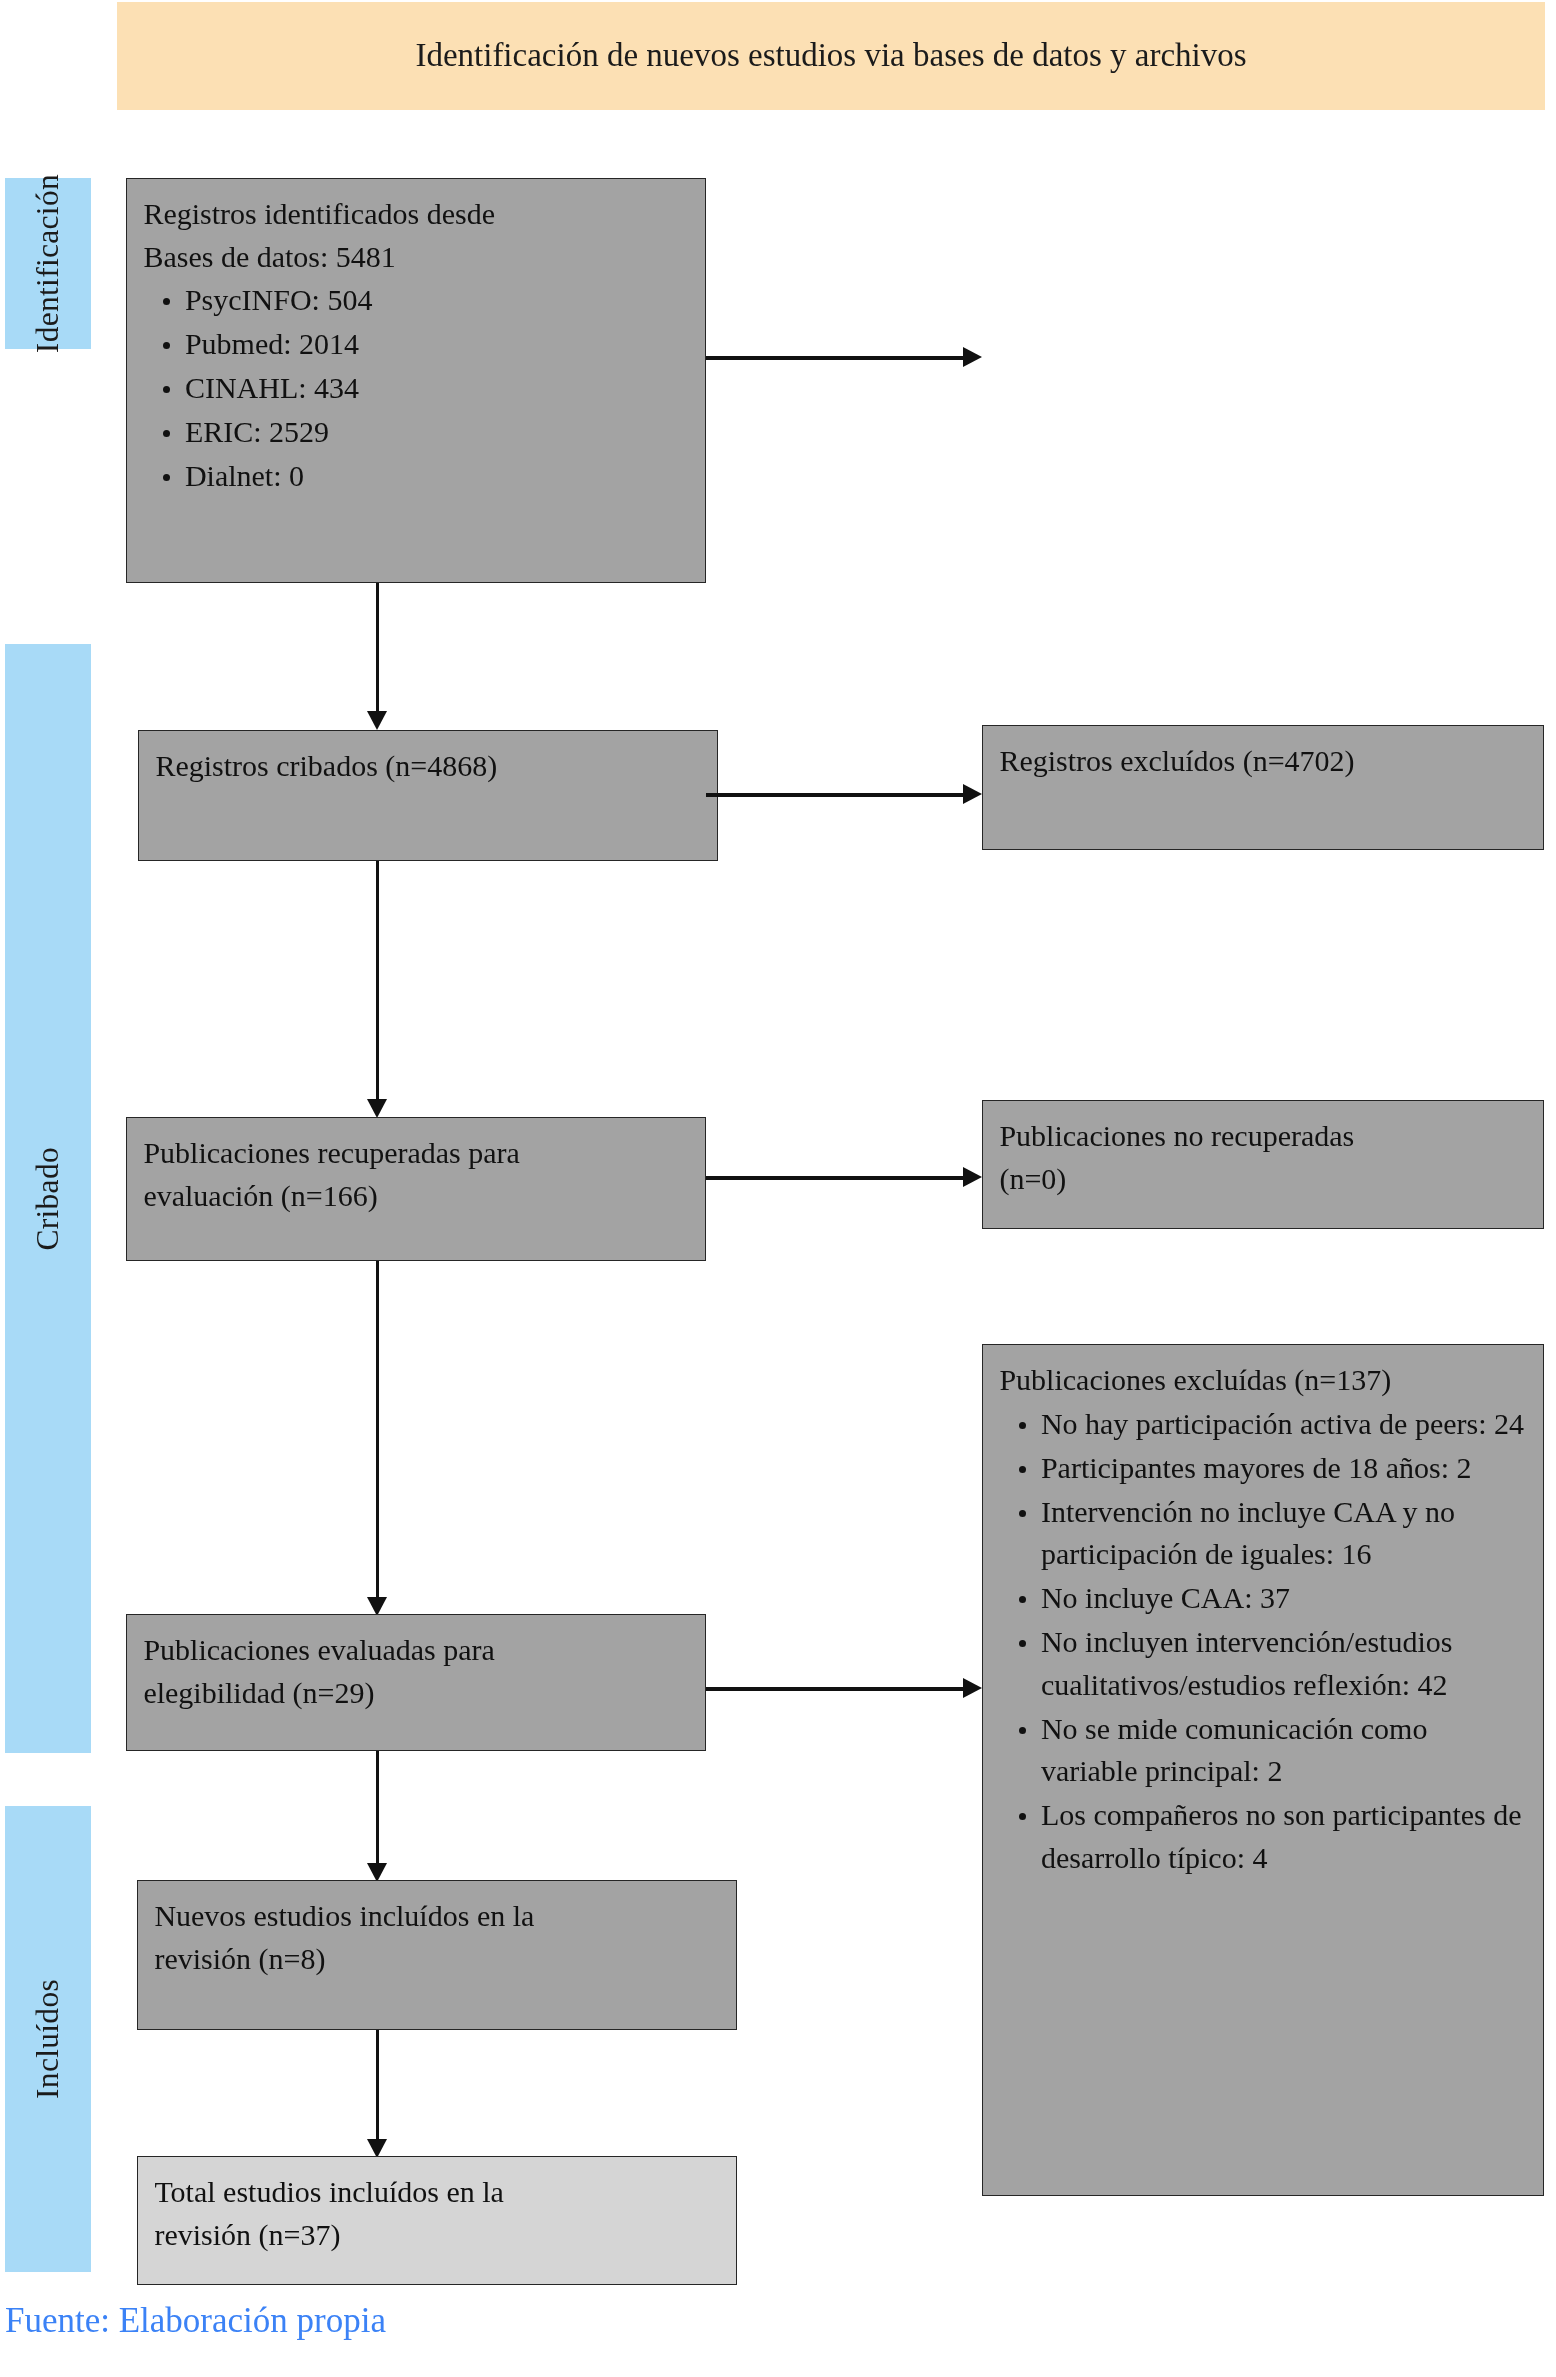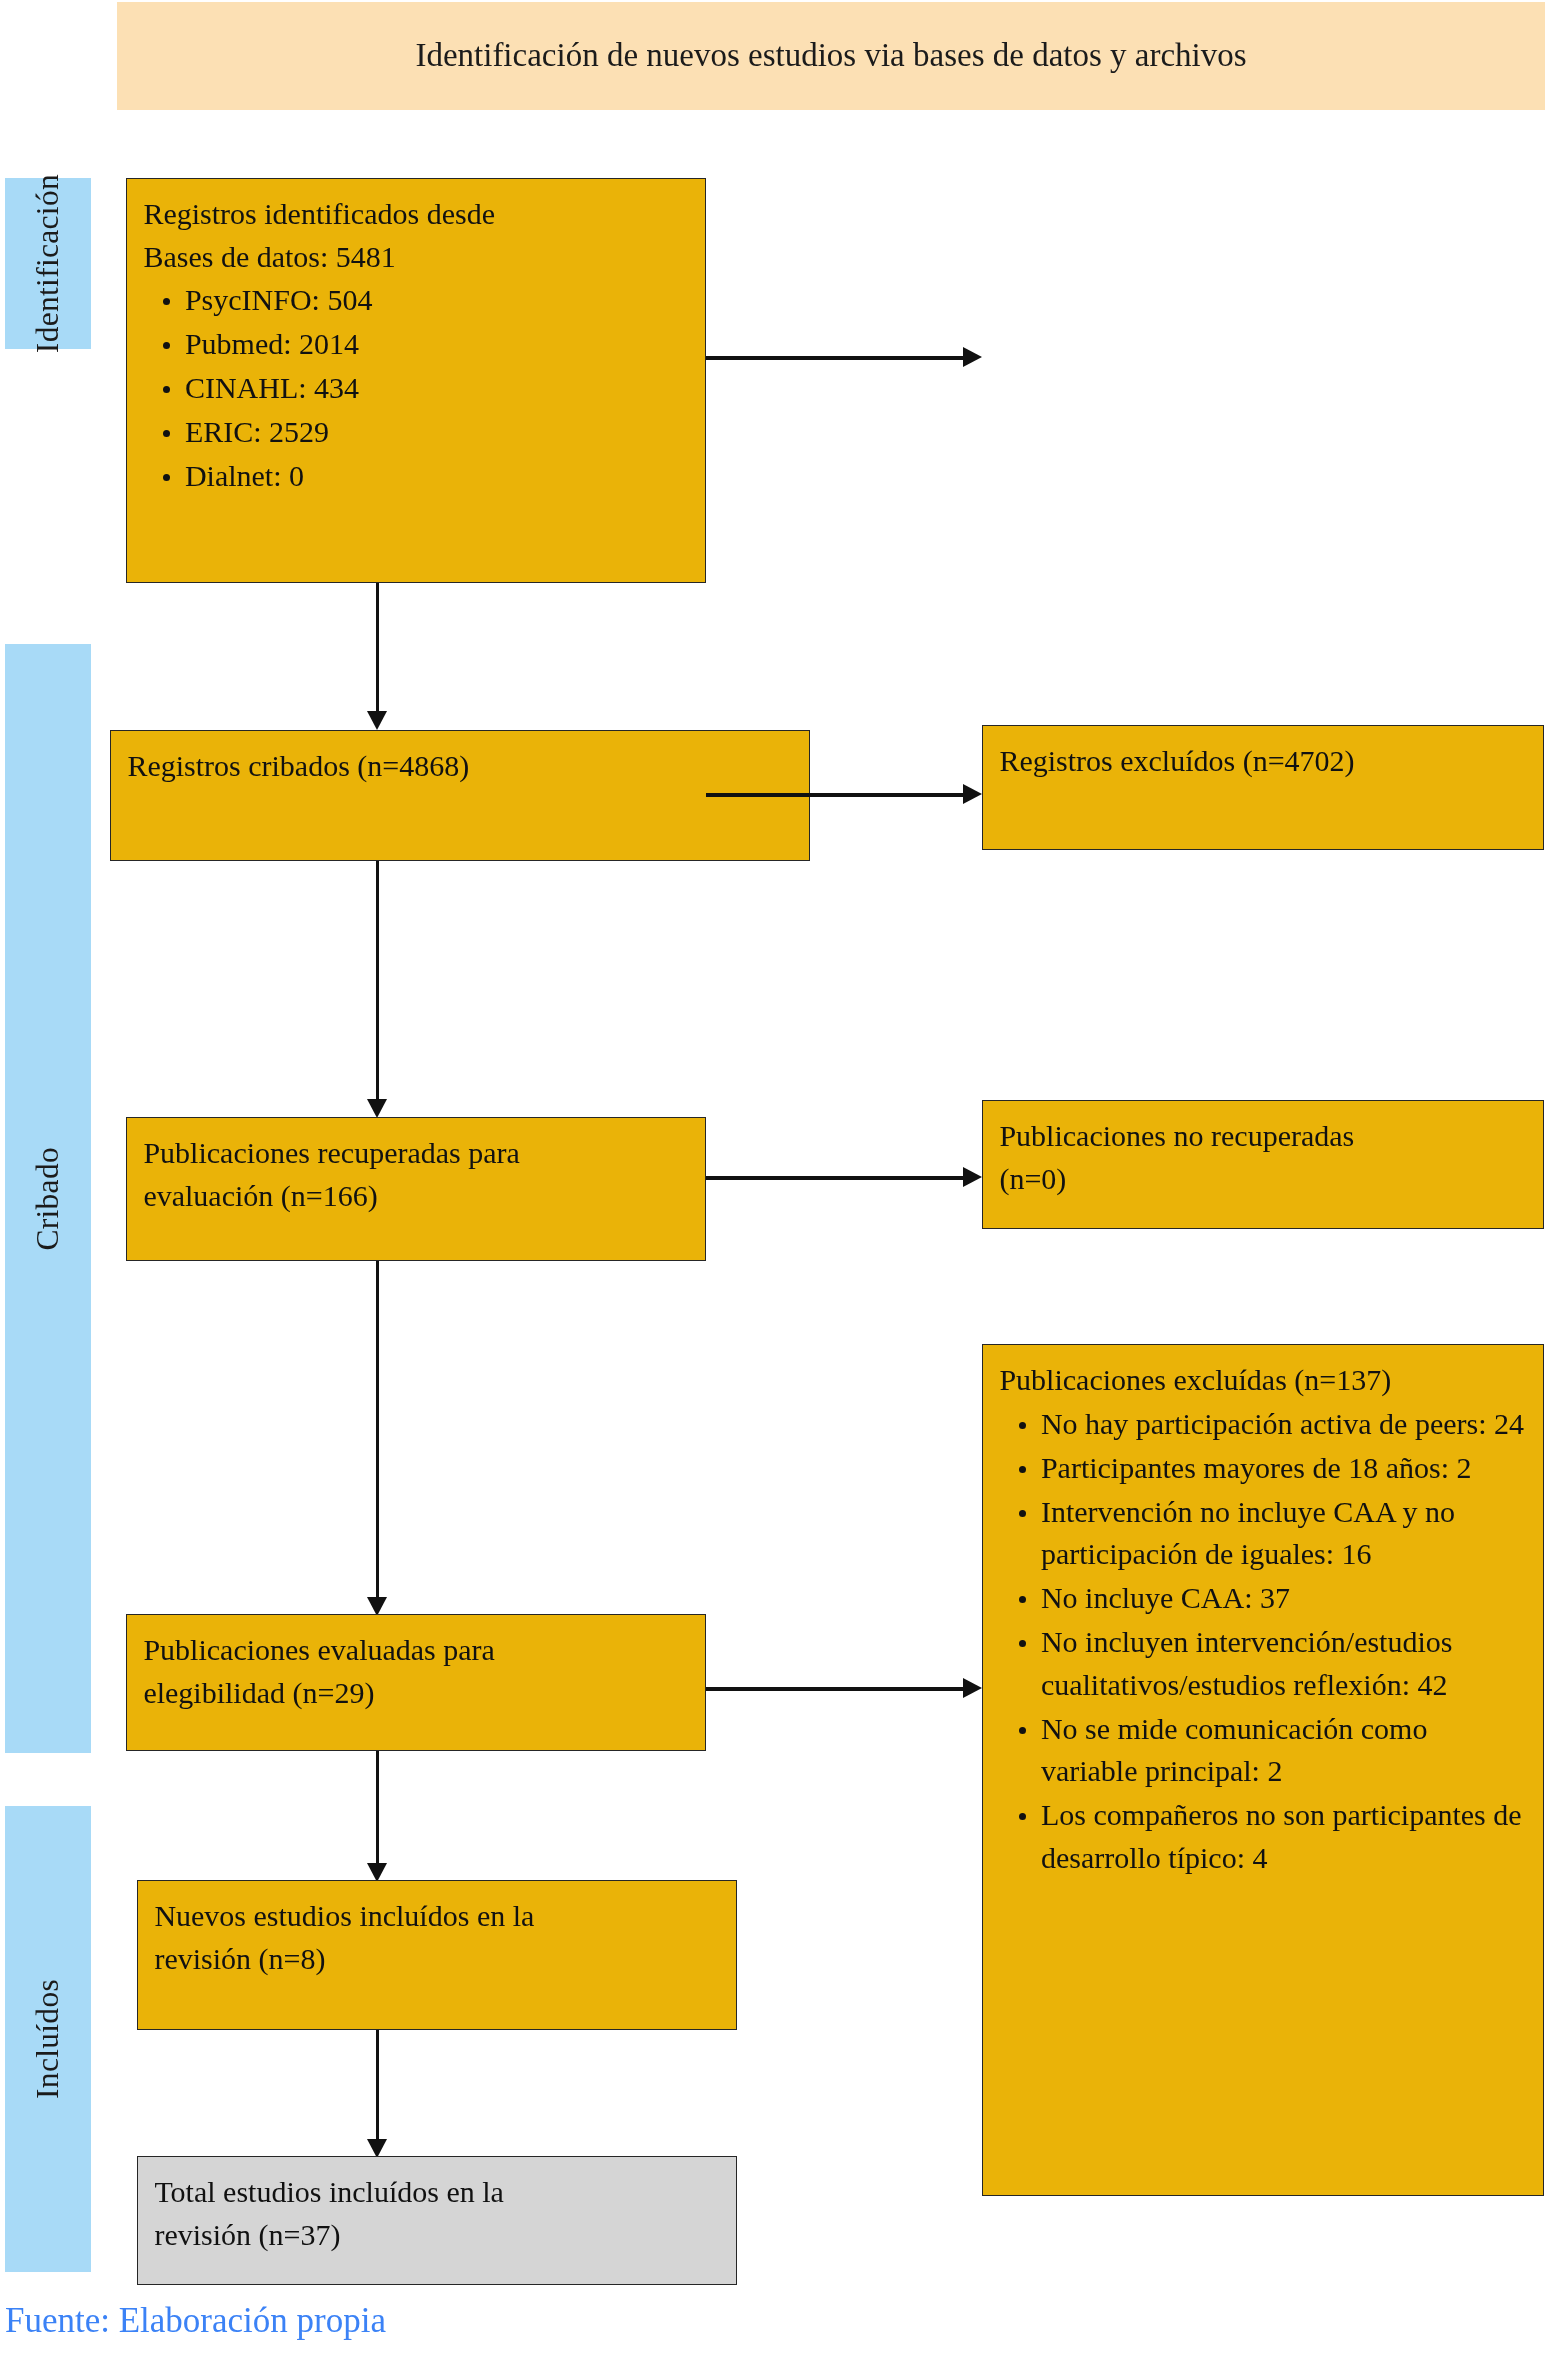--- a/index.html
+++ b/index.html
@@ -55,21 +55,21 @@
     letter-spacing: 0.3px;
     color: #1b1b1b;
     white-space: nowrap;
   }
 
   
   .box {
     position: absolute;
     box-sizing: border-box;
     border: 1.9px solid #262626;
-    background: #eab308;
+    background: #a3a3a3;
     padding: 14px 16.4px 11.3px 16.4px;
     font-size: 30px;
     line-height: 1.42;
     color: #111111;
     overflow: hidden;
   }
   .box.filled {
     background: #d5d5d5;
   }
   .box .lead {
@@ -166,21 +166,21 @@
     </ul>
   </div>
 
   <div class="hline" style="left:706px; top:356px; width:262px;"></div>
   <div class="arrow-right" style="left:963px; top:347px;"></div>
 
 
   <div class="vline" style="left:376px; top:583px; height:132px;"></div>
   <div class="arrow-down" style="left:367px; top:711px;"></div>
 
-  <div class="box" style="left:110px; top:730px; width:700px; height:131px;">
+  <div class="box" style="left:138px; top:730px; width:580px; height:131px;">
     <p class="lead">Registros cribados (n=4868)</p>
   </div>
 
   <div class="hline" style="left:706px; top:793px; width:262px;"></div>
   <div class="arrow-right" style="left:963px; top:784px;"></div>
 
   <div class="box" style="left:982px; top:725px; width:562px; height:125px;">
     <p class="lead">Registros excluídos (n=4702)</p>
   </div>
 

